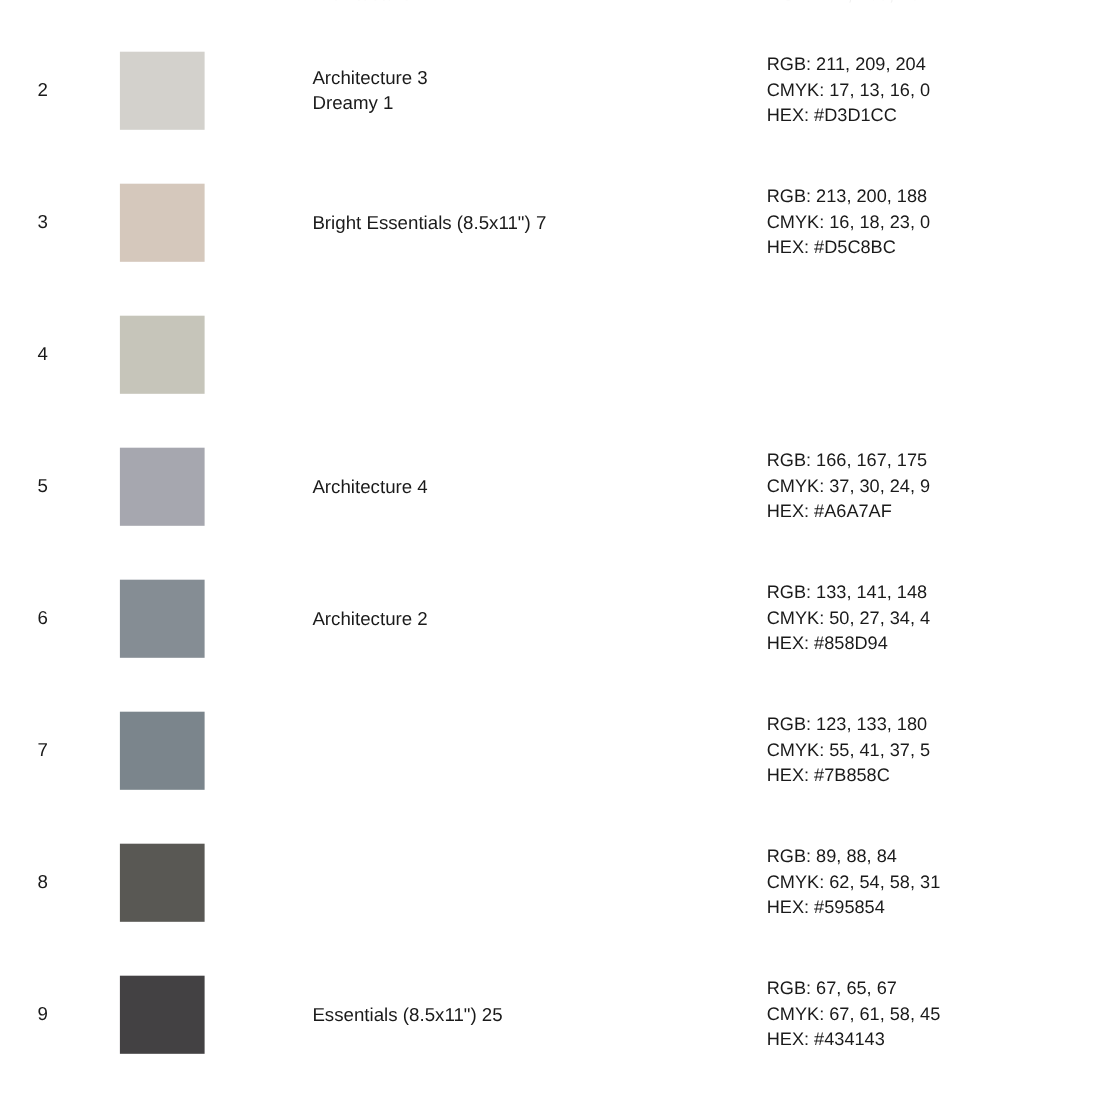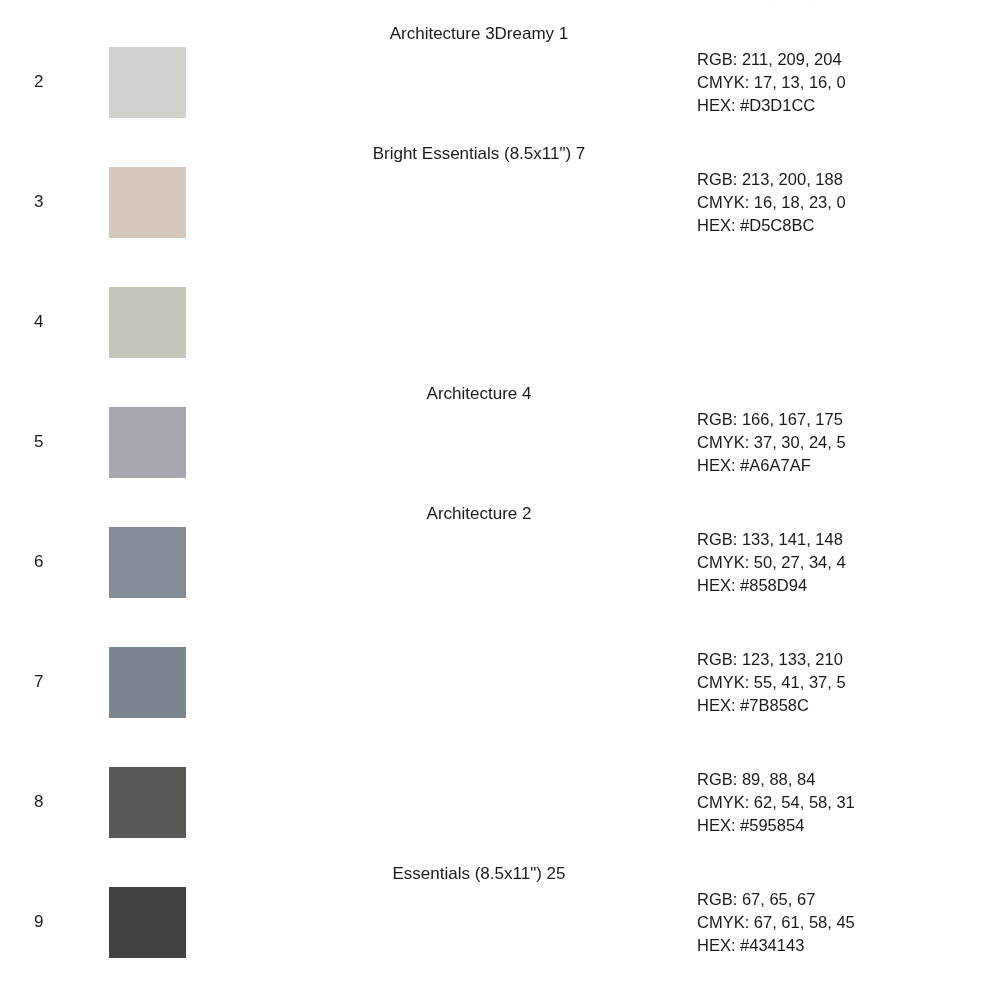--- a/index.html
+++ b/index.html
@@ -75,20 +75,21 @@
     height: 71px;
   }
 
   .name-cell {
     position: absolute;
     left: 284px;
     top: 0;
     width: 390px;
     height: 120px;
     display: flex;
+    flex-direction: column;
     align-items: flex-start;
     justify-content: center;
   }
   .name-line {
     font-size: 17px;
     line-height: 23px;
     color: #1a1a1a;
     white-space: nowrap;
   }
 
@@ -149,41 +150,41 @@
       <div class="color-swatch" style="background: rgb(198, 197, 186);"></div>
     </div>
     <div class="palette-row" style="top: 382px;">
       <div class="row-index">5</div>
       <div class="color-swatch" style="background: rgb(166, 167, 175);"></div>
       <div class="name-cell">
         <div class="name-line">Architecture 4</div>
       </div>
       <div class="values-cell">
         <div class="value-line">RGB: 166, 167, 175</div>
-        <div class="value-line">CMYK: 37, 30, 24, 5</div>
+        <div class="value-line">CMYK: 37, 30, 24, 9</div>
         <div class="value-line">HEX: #A6A7AF</div>
       </div>
     </div>
     <div class="palette-row" style="top: 502px;">
       <div class="row-index">6</div>
       <div class="color-swatch" style="background: rgb(133, 141, 148);"></div>
       <div class="name-cell">
         <div class="name-line">Architecture 2</div>
       </div>
       <div class="values-cell">
         <div class="value-line">RGB: 133, 141, 148</div>
         <div class="value-line">CMYK: 50, 27, 34, 4</div>
         <div class="value-line">HEX: #858D94</div>
       </div>
     </div>
     <div class="palette-row" style="top: 622px;">
       <div class="row-index">7</div>
       <div class="color-swatch" style="background: rgb(123, 133, 140);"></div>
       <div class="values-cell">
-        <div class="value-line">RGB: 123, 133, 210</div>
+        <div class="value-line">RGB: 123, 133, 180</div>
         <div class="value-line">CMYK: 55, 41, 37, 5</div>
         <div class="value-line">HEX: #7B858C</div>
       </div>
     </div>
     <div class="palette-row" style="top: 742px;">
       <div class="row-index">8</div>
       <div class="color-swatch" style="background: rgb(89, 88, 84);"></div>
       <div class="values-cell">
         <div class="value-line">RGB: 89, 88, 84</div>
         <div class="value-line">CMYK: 62, 54, 58, 31</div>

